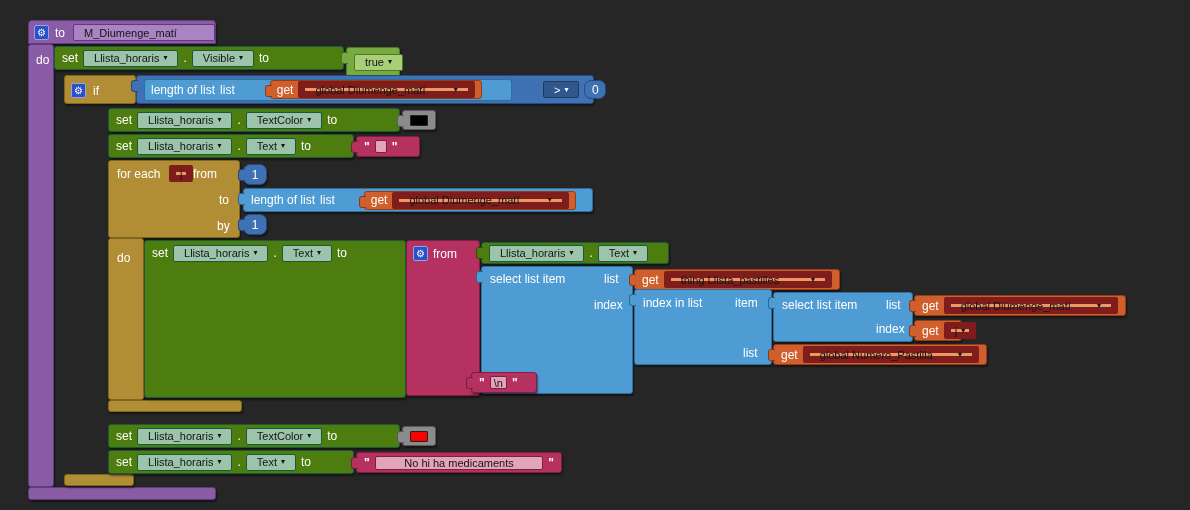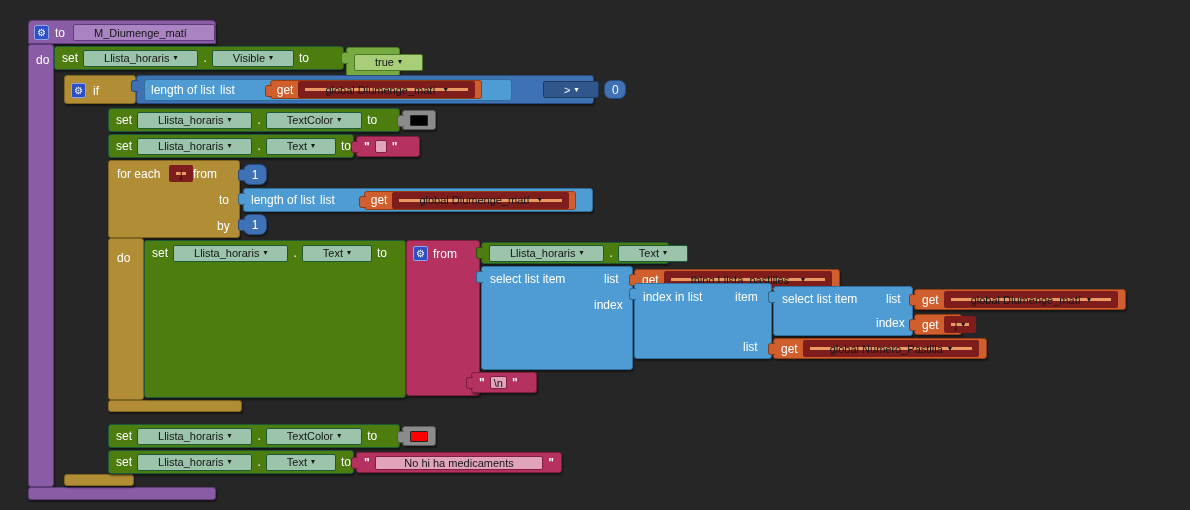--- a/index.html
+++ b/index.html
@@ -5,21 +5,21 @@
   *{margin:0;padding:0;box-sizing:border-box}
   body{background:#1c1c1c}
   .canvas{position:relative;width:1190px;height:510px;background:#262626;overflow:hidden;
           font-family:"Liberation Sans",sans-serif}
   .blk{position:absolute;border-radius:3px;box-shadow:1px 2px 2px rgba(0,0,0,.45)}
   .flex{display:flex;align-items:center;gap:5px;padding:0 7px}
   .row{position:absolute;left:0;top:0;right:0;height:24px;display:flex;align-items:center;gap:5px;padding:0 7px}
   .ib{display:inline-flex;align-items:center;gap:5px;padding:0 6px;border-radius:3px;position:relative;flex:none}
   .lbl{color:#fff;font-size:12px;white-space:nowrap}
   .albl{position:absolute;color:#fff;font-size:12px;white-space:nowrap}
-  .chip{display:inline-flex;align-items:center;gap:4px;height:17px;padding:0 20px;border-radius:2px;
+  .chip{display:inline-flex;align-items:center;gap:4px;height:17px;padding:0 10px;border-radius:2px;
         font-size:11px;color:#141414;white-space:nowrap}
   .arr{font-size:8px;line-height:1}
   .purple{background:#8a5ca6;border:1px solid #5e3b7b}
   .green{background:#4d7c0f;border:1px solid #1b5a38}
   .gold{background:#b18e35;border:1px solid #81661f}
   .blue{background:#3f71b5;border:1px solid #274a7c}
   .cyan{background:#4f9cd4;border:1px solid #2e6f9e}
   .orange{background:#d05f2d;border:1px solid #943e15}
   .magenta{background:#b5315f;border:1px solid #7e1e40}
   .logic{background:#77ab41;border:1px solid #4f7a25}
@@ -206,36 +206,36 @@
         <span>Llista_horaris</span>
         <span class="arr">▾</span>
       </span>
       <span class="lbl">.</span>
       <span class="chip chip-green">
         <span>Text</span>
         <span class="arr">▾</span>
       </span>
     </div>
 
-    <div class="blk cyan" style="left:74px;top:25px;width:152px;height:104px">
+    <div class="blk cyan" style="left:74px;top:25px;width:152px;height:128px">
       <i class="tab"></i>
       <span class="albl" style="left:8px;top:5px">select list item</span>
       <span class="albl" style="left:122px;top:5px">list</span>
       <span class="albl" style="left:112px;top:31px">index</span>
 
       <div class="blk orange flex" style="left:152px;top:2px;width:206px;height:21px">
         <i class="tab"></i>
         <span class="lbl">get</span>
         <span class="chip chip-orange" style="flex:1">
           <span style="flex:1">thing Llista_pastilles</span>
           <span class="arr">▾</span>
         </span>
       </div>
 
-      <div class="blk cyan" style="left:152px;top:16px;width:138px;height:76px">
+      <div class="blk cyan" style="left:152px;top:22px;width:138px;height:76px">
         <i class="tab"></i>
         <span class="albl" style="left:8px;top:6px">index in list</span>
         <span class="albl" style="left:100px;top:6px">item</span>
         <span class="albl" style="left:108px;top:56px">list</span>
 
         <div class="blk cyan" style="left:138px;top:2px;width:140px;height:50px">
           <i class="tab"></i>
           <span class="albl" style="left:8px;top:5px">select list item</span>
           <span class="albl" style="left:112px;top:5px">list</span>
           <span class="albl" style="left:102px;top:29px">index</span>

